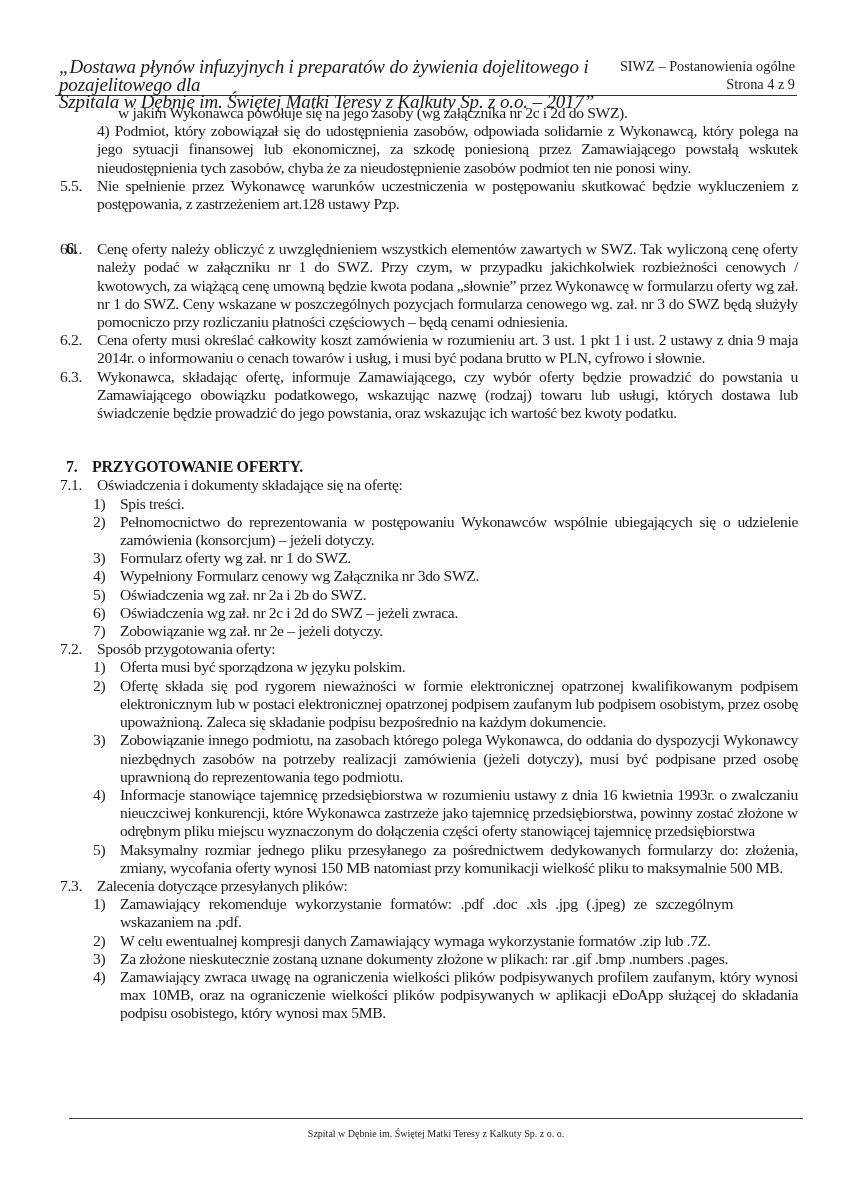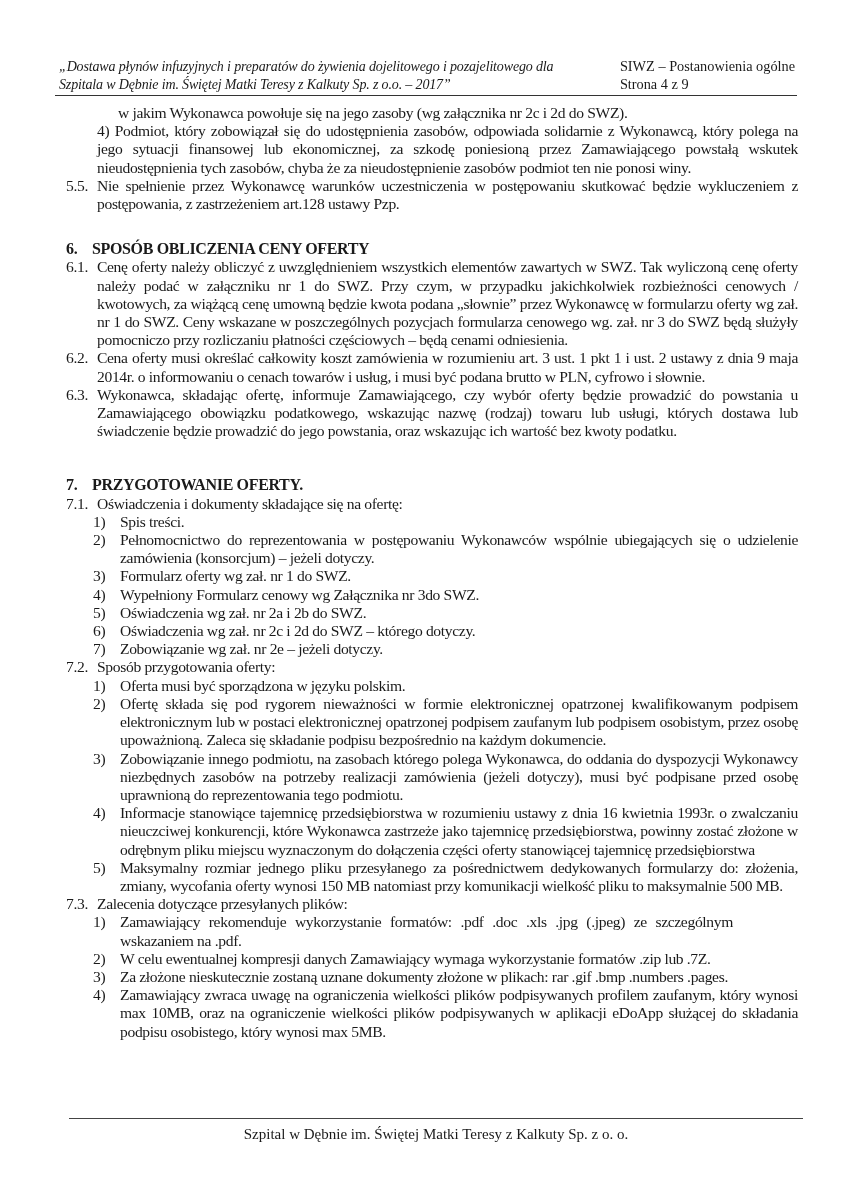--- a/index.html
+++ b/index.html
@@ -2,37 +2,37 @@
 <html><head>
   <meta charset="utf-8">
   <style>
     html, body { margin: 0; padding: 0; }
     body {
       width: 848px; height: 1200px; background: #ffffff; position: relative; overflow: hidden;
       font-family: "Liberation Serif", serif; color: #1a1a1a;
     }
     .page { position: absolute; left: 0; top: 0; width: 848px; height: 1200px; }
     .header { position: absolute; left: 55px; top: 58px; width: 742px; height: 37px; border-bottom: 1.2px solid #333; }
-    .header-left { position: absolute; left: 4px; top: 0; font-style: italic; font-size: 14px; line-height: 17.5px; letter-spacing: -0.15px; width: 560px; }
-    .header-right { position: absolute; right: 2px; top: 0; font-size: 14.3px; line-height: 17.5px; }
+    .header-left { position: absolute; left: 4px; top: 0; font-style: italic; font-size: 19px; line-height: 17.5px; letter-spacing: -0.15px; width: 560px; }
+    .header-right { position: absolute; right: 2px; top: 0; text-align: right; font-size: 14.3px; line-height: 17.5px; }
     .content { position: absolute; left: 0; top: 104px; width: 848px; font-size: 15.6px; line-height: 18.2px; letter-spacing: -0.35px; }
     .para { position: relative; margin: 0; }
-    .num { position: absolute; left: 66px; top: 0; }
+    .num { position: absolute; left: 60px; top: 0; }
     .txt { margin-left: 97px; margin-right: 50px; text-align: justify; text-align-last: left; }
     .sub .num { left: 93px; }
     .sub .txt { margin-left: 120px; }
     .indent-cont { margin-left: 118px; margin-right: 50px; text-align: justify; text-align-last: left; }
     .h-sec { position: relative; font-weight: bold; font-size: 16px; }
     .h-sec .num { left: 66px; }
     .h-sec .txt { margin-left: 92px; }
     .gap-s { height: 9px; }
     .gap-l { height: 27px; }
     b { font-weight: normal; margin-top: 25px; }
     .footer-line { position: absolute; left: 69px; top: 1118px; width: 734px; border-top: 1.2px solid #444; }
-    .footer { position: absolute; left: 69px; top: 1126px; width: 734px; text-align: center; font-size: 15px; line-height: 16px; }
+    .footer { position: absolute; left: 69px; top: 1126px; width: 734px; text-align: center; font-size: 10px; line-height: 16px; }
   </style>
 </head>
 <body>
 
 <div class="page">
 
   <div class="header">
     <div class="header-left">
       <div>„Dostawa płynów infuzyjnych i preparatów do żywienia dojelitowego i pozajelitowego dla</div>
       <div>Szpitala w Dębnie im. Świętej Matki Teresy z Kalkuty Sp. z o.o. – 2017”</div>
@@ -53,21 +53,20 @@
     </div>
     <div class="para">
       <span class="num">5.5.</span>
       <div class="txt">Nie spełnienie przez Wykonawcę warunków uczestniczenia w postępowaniu skutkować będzie wykluczeniem z postępowania, z zastrzeżeniem art.128 ustawy Pzp.</div>
     </div>
 
     <div class="gap-l"></div>
 
     <div class="h-sec">
       <span class="num">6.</span>
-      <div class="txt">SPOSÓB OBLICZENIA CENY OFERTY</div>
     </div>
 
     <div class="para">
       <span class="num">6.1.</span>
       <div class="txt"><span>Cenę oferty należy obliczyć z uwzględnieniem wszystkich elementów zawartych w SWZ. Tak wyliczoną cenę oferty należy podać w załączniku nr 1 do SWZ. Przy czym, w przypadku jakichkolwiek rozbieżności cenowych / kwotowych, za wiążącą cenę umowną będzie kwota podana „słownie” przez Wykonawcę w formularzu oferty wg </span><b>zał. nr 1</b><span> do SWZ. Ceny wskazane w poszczególnych pozycjach formularza cenowego wg. </span><b>zał. nr 3</b><span> do SWZ będą służyły pomocniczo przy rozliczaniu płatności częściowych – będą cenami odniesienia.</span></div>
     </div>
     <div class="para">
       <span class="num">6.2.</span>
       <div class="txt">Cena oferty musi określać całkowity koszt zamówienia w rozumieniu art. 3 ust. 1 pkt 1 i ust. 2 ustawy z dnia 9 maja 2014r. o informowaniu o cenach towarów i usług, i musi być podana brutto w PLN, cyfrowo i słownie.</div>
     </div>
@@ -103,21 +102,21 @@
     <div class="para sub">
         <span class="num">4)</span>
         <div class="txt"><span>Wypełniony Formularz cenowy wg </span><b>Załącznika nr 3</b><span>do SWZ.</span></div>
       </div>
     <div class="para sub">
         <span class="num">5)</span>
         <div class="txt"><span>Oświadczenia wg </span><b>zał. nr 2a i 2b</b><span> do SWZ.</span></div>
       </div>
     <div class="para sub">
         <span class="num">6)</span>
-        <div class="txt"><span>Oświadczenia wg </span><b>zał. nr 2c i 2d</b><span> do SWZ – którego dotyczy.</span></div>
+        <div class="txt"><span>Oświadczenia wg </span><b>zał. nr 2c i 2d</b><span> do SWZ – jeżeli zwraca.</span></div>
       </div>
     <div class="para sub">
         <span class="num">7)</span>
         <div class="txt"><span>Zobowiązanie wg </span><b>zał. nr 2e</b><span> – jeżeli dotyczy.</span></div>
       </div>
 
     <div class="para">
       <span class="num">7.2.</span>
       <div class="txt"><b>Sposób przygotowania oferty</b><span>:</span></div>
     </div>

